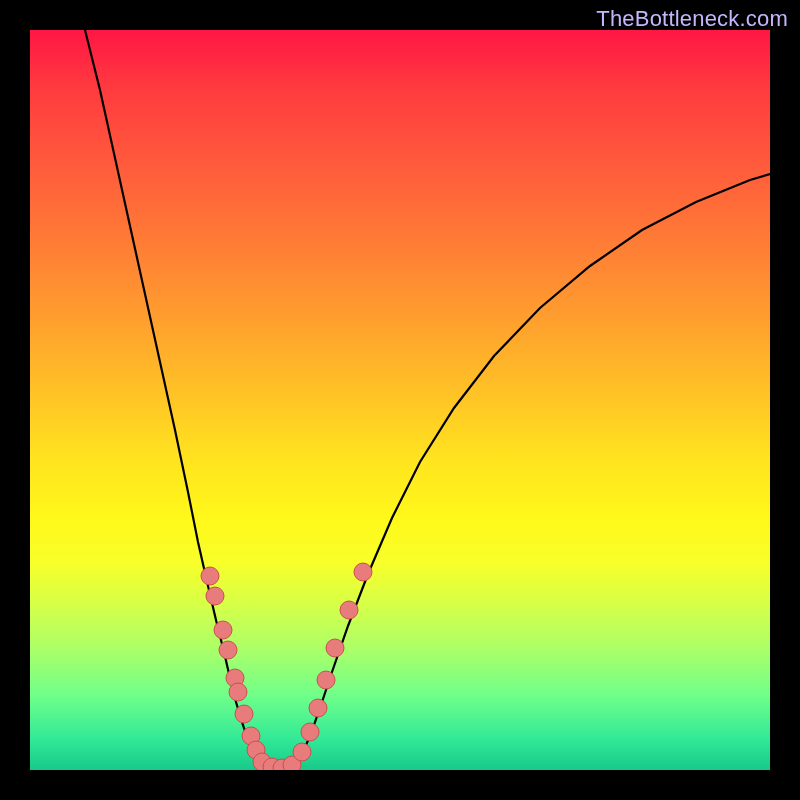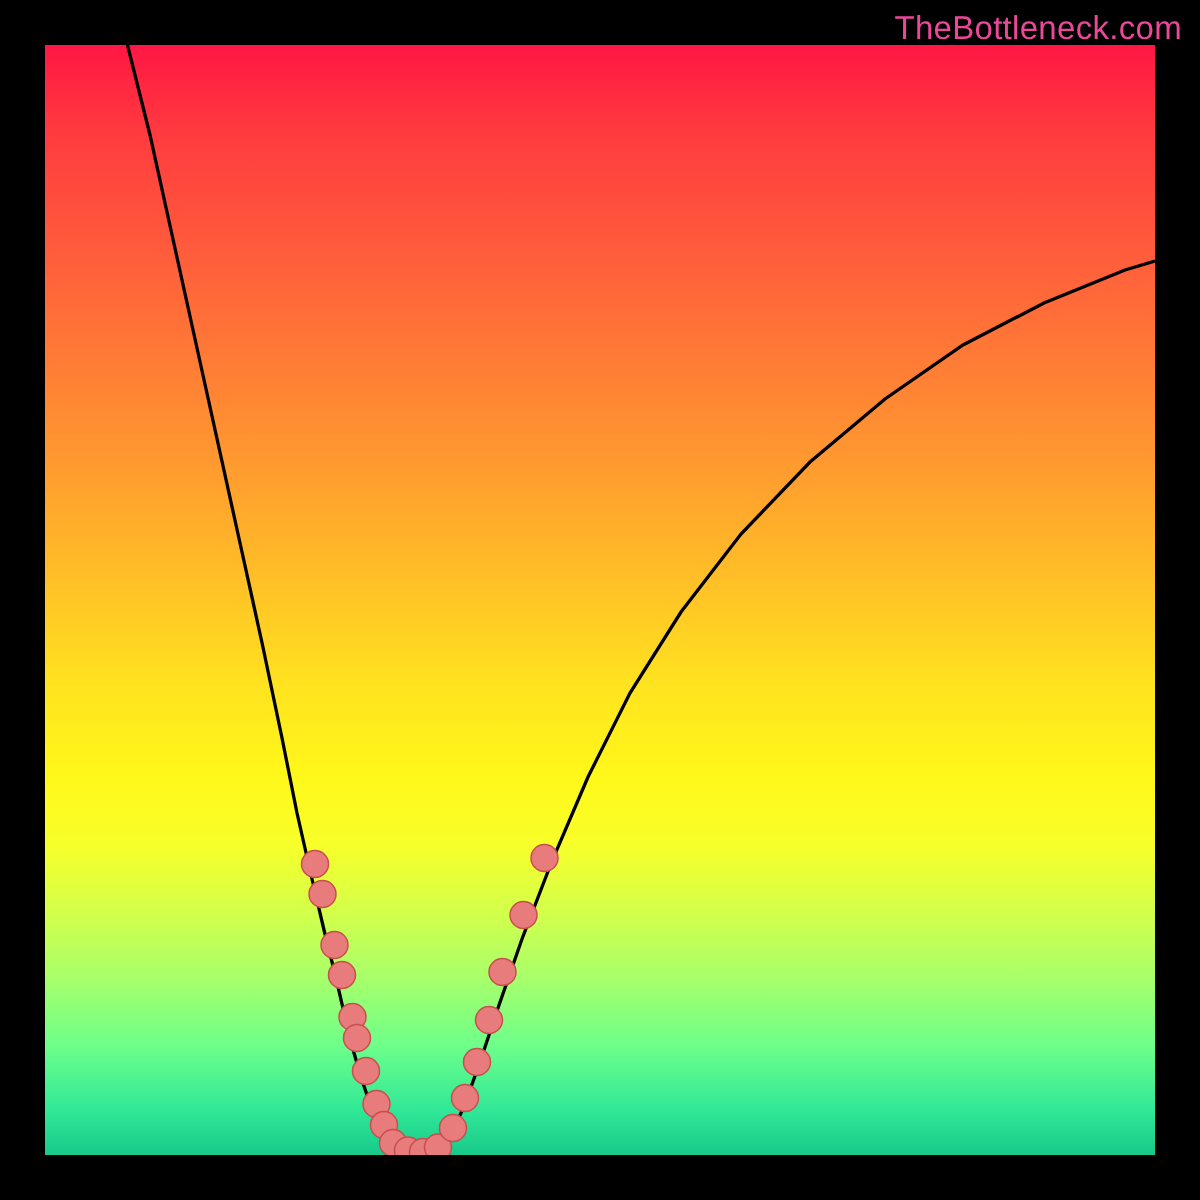--- a/index.html
+++ b/index.html
@@ -30,21 +30,21 @@
       #d4ff4a 78%,
       #a8ff6a 84%,
       #6fff8a 90%,
       #30e897 96%,
       #18c98a 100%);
   }
   .watermark {
     position: absolute;
     top: 6px;
     right: 12px;
-    color: #ec4899;
+    color: #c4b5fd;
     font-size: 22px;
     font-weight: 500;
     letter-spacing: 0.2px;
   }
   svg {
     position: absolute;
     left: 0;
     top: 0;
   }
 </style>

